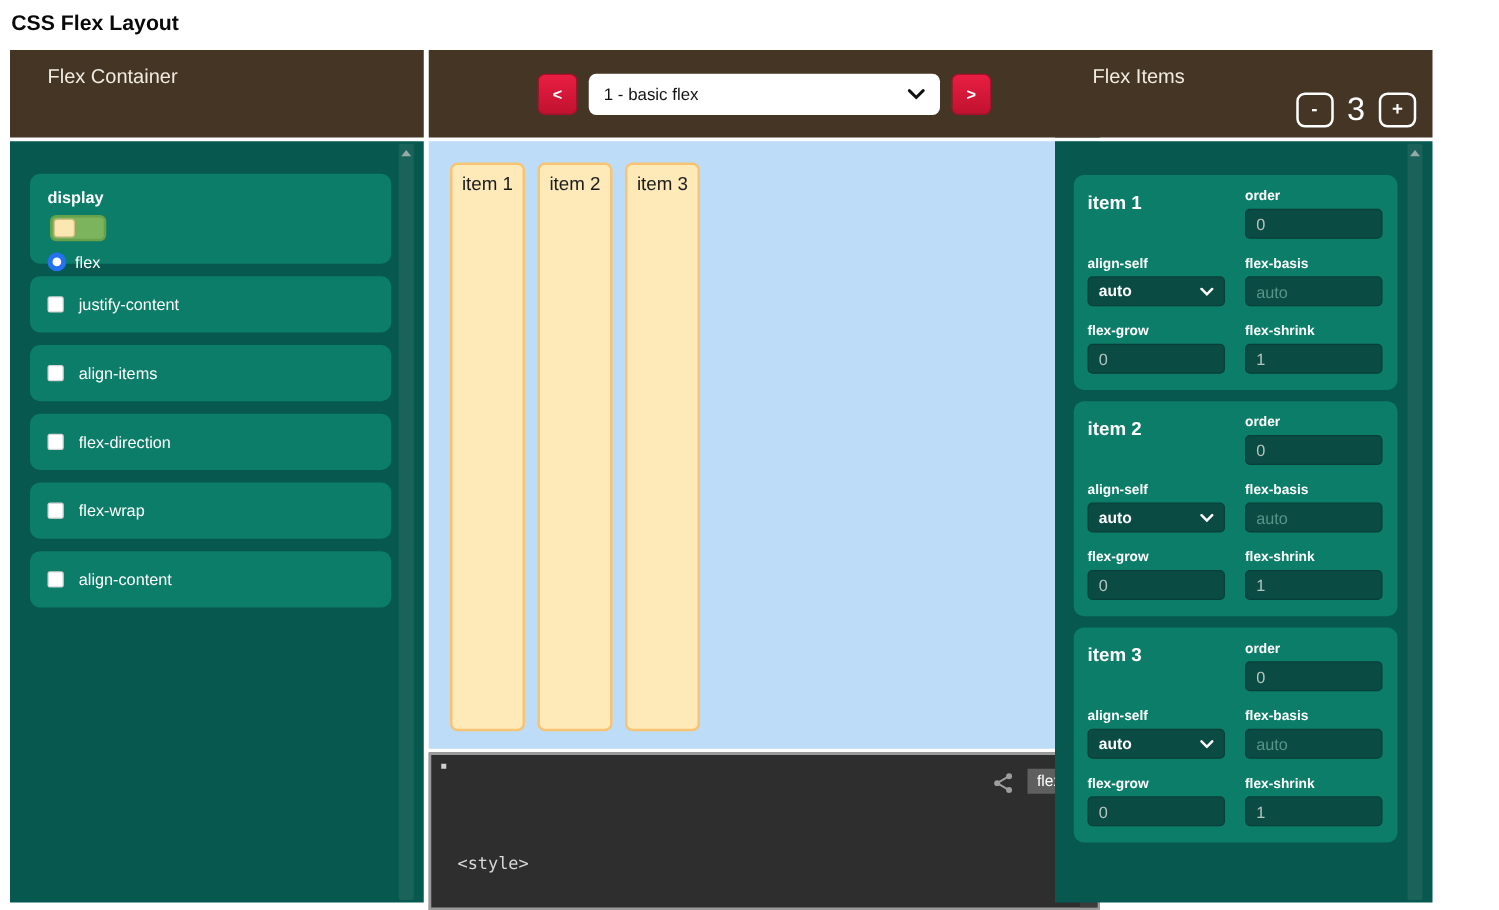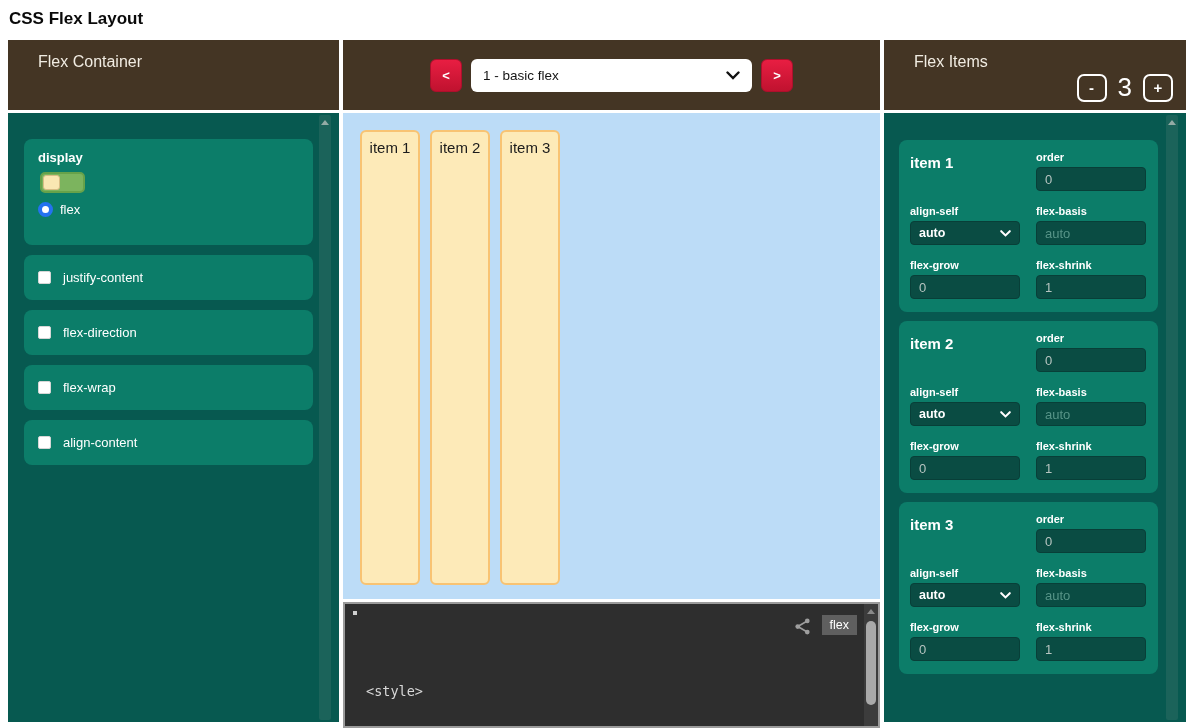--- a/index.html
+++ b/index.html
@@ -4,37 +4,37 @@
 <style>
   * { margin:0; padding:0; box-sizing:border-box; }
   html,body { width:1199px; height:728px; background:#ffffff; overflow:hidden;
     font-family:"Liberation Sans", sans-serif; position:relative; }
 
   .page-title { position:absolute; left:9px; top:9px; font-size:17px; font-weight:bold; color:#0a0a0a; }
 
   .panel { position:absolute; top:40px; display:flex; flex-direction:column; gap:3px; }
   .panel-left  { left:8px;   width:331px; height:682px; }
   .panel-mid   { left:343px; width:537px; height:688px; }
-  .panel-right { left:884px; width:302px; height:682px; }
+  .panel-right { left:844px; width:302px; height:682px; }
 
   .panel-header { flex:0 0 70px; background:#443524; color:#f1ece2; font-size:16px;
     padding:13px 30px; position:relative; }
   .panel-body { flex:1 1 auto; background:#075950; position:relative; overflow:hidden; }
 
   
   .scroll-track { position:absolute; right:8px; top:2px; bottom:2px; width:12px;
     background:#1b635a; border-radius:2px; }
   .scroll-up { position:absolute; top:5px; left:2px; width:0; height:0;
     border-left:4px solid transparent; border-right:4px solid transparent;
     border-bottom:5px solid #93aba5; }
 
   
   .left-cards { padding:26px 0 0 16px; }
   .card { width:289px; background:#0c7d69; border-radius:8px; margin-bottom:10px; }
-  .display-card { height:106px; padding:11px 14px; }
+  .display-card { height:72px; padding:11px 14px; }
   .card-label { font-size:13px; font-weight:bold; color:#ffffff; }
   .toggle { width:45px; height:21px; background:#7cb45e; border:2px solid #67a24a;
     border-radius:5px; margin:7px 0 9px 2px; position:relative; cursor:pointer; }
   .toggle-knob { position:absolute; left:1px; top:1px; width:17px; height:15px;
     background:#fae7b2; border:1px solid #d8bd85; border-radius:3px; }
   .radio-row { display:flex; align-items:center; gap:7px; }
   .radio { width:15px; height:15px; border:4px solid #2472f0; background:#ffffff; border-radius:50%; }
   .opt-row { height:45px; display:flex; align-items:center; gap:12px; padding:0 14px; }
   .checkbox { width:13px; height:13px; background:#ffffff; border:1px solid #d6d6d6;
     border-radius:2px; flex:0 0 auto; }
@@ -111,20 +111,24 @@
           <span class="radio"></span>
           <span class="opt-label">flex</span>
         </div>
       </div>
       <div class="card opt-row">
         <span class="checkbox"></span>
         <span class="opt-label">justify-content</span>
       </div>
       <div class="card opt-row">
         <span class="checkbox"></span>
+        <span class="opt-label">align-items</span>
+      </div>
+      <div class="card opt-row">
+        <span class="checkbox"></span>
         <span class="opt-label">flex-direction</span>
       </div>
       <div class="card opt-row">
         <span class="checkbox"></span>
         <span class="opt-label">flex-wrap</span>
       </div>
       <div class="card opt-row">
         <span class="checkbox"></span>
         <span class="opt-label">align-content</span>
       </div>

